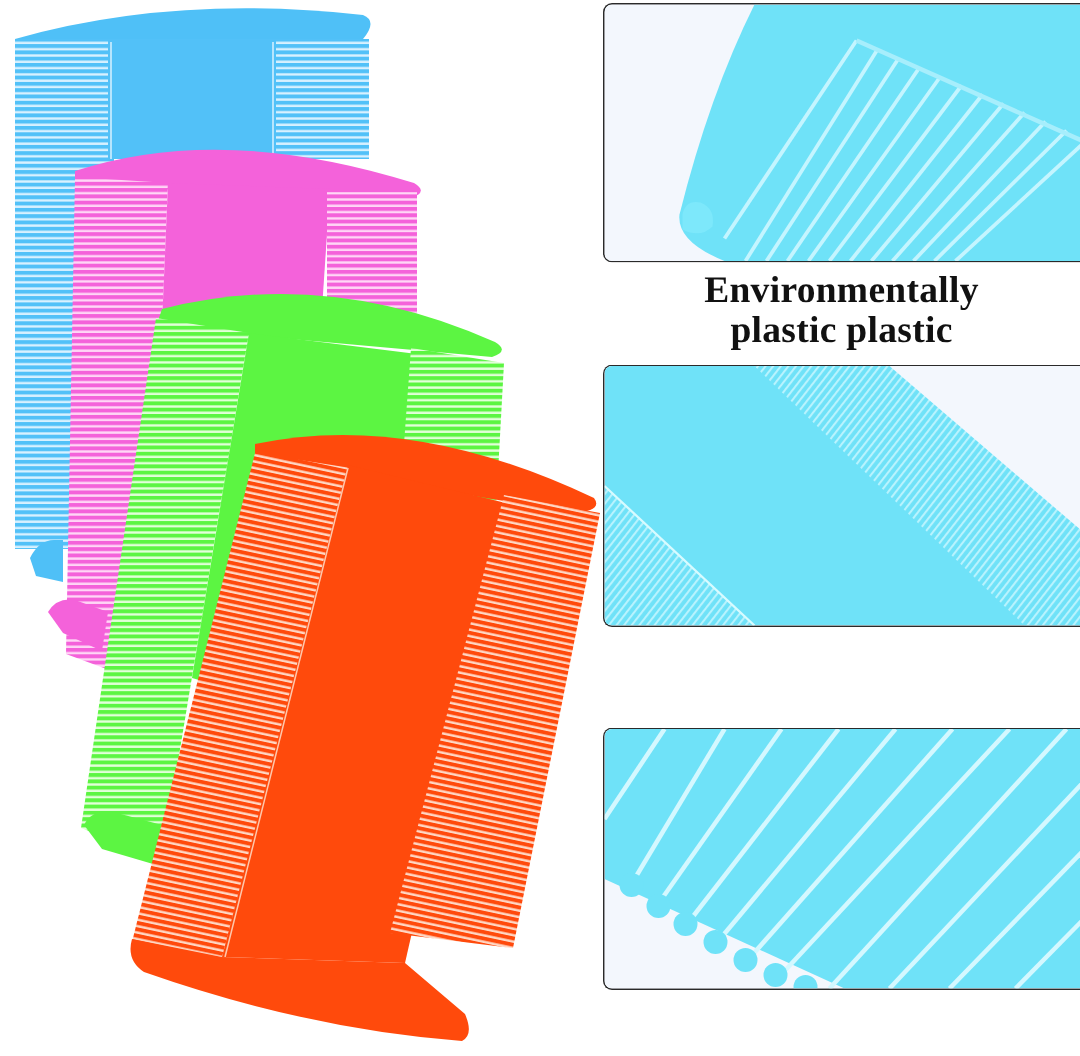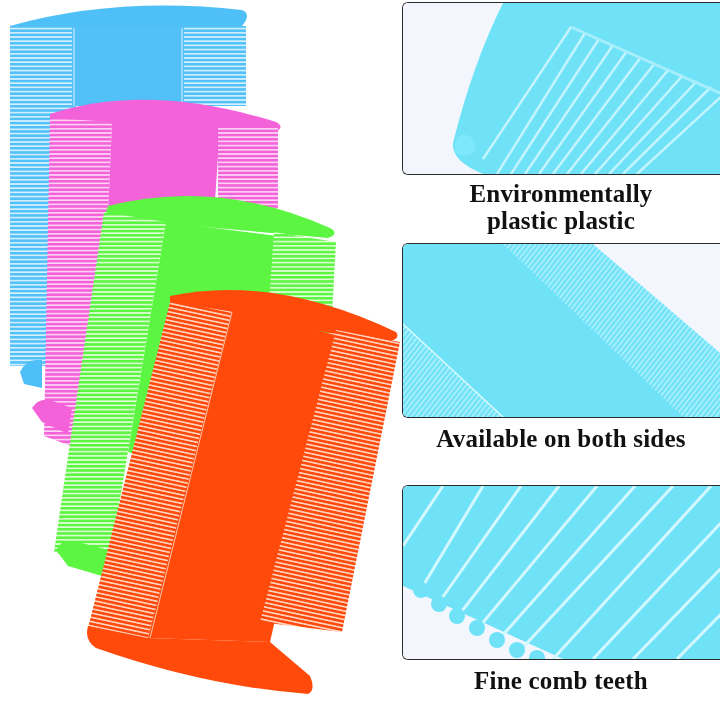--- a/index.html
+++ b/index.html
@@ -139,23 +139,20 @@
       <rect width="330" height="173" fill="#f3f7fd"></rect>
 
       <polygon points="0,0 100,0 330,173 0,173" fill="#6fe2f8"></polygon>
 
       <polygon points="100,0 190,0 330,120 330,173 280,173" fill="url(#fine)"></polygon>
 
       <polygon points="0,80 0,173 100,173" fill="url(#fine)"></polygon>
       <line x1="0" y1="80" x2="100" y2="173" stroke="#d8fbff" stroke-width="1.5"></line>
     </svg>
   </div>
-  <div class="caption" style="top:425px;">
-    <div>Available on both sides</div>
-  </div>
 
   <div class="panel" style="top:485px;height:173px;">
     <svg width="330" height="173" viewBox="0 0 330 173">
       <rect width="330" height="173" fill="#f3f7fd"></rect>
       <polygon points="0,0 330,0 330,173 160,173 0,100" fill="#6fe2f8"></polygon>
       <g stroke="#d4f8ff" stroke-width="3">
         <line x1="40" y1="0" x2="0" y2="60"></line>
         <line x1="80" y1="0" x2="14" y2="110"></line>
         <line x1="118" y1="0" x2="32" y2="122"></line>
         <line x1="156" y1="0" x2="52" y2="134"></line>
@@ -171,17 +168,14 @@
         <circle cx="18" cy="104" r="8"></circle>
         <circle cx="36" cy="118" r="8"></circle>
         <circle cx="54" cy="130" r="8"></circle>
         <circle cx="74" cy="142" r="8"></circle>
         <circle cx="94" cy="154" r="8"></circle>
         <circle cx="114" cy="164" r="8"></circle>
         <circle cx="134" cy="172" r="8"></circle>
       </g>
     </svg>
   </div>
-  <div class="caption" style="top:667px;">
-    <div>Fine comb teeth</div>
-  </div>
 
 </div>
 
 </body></html>

